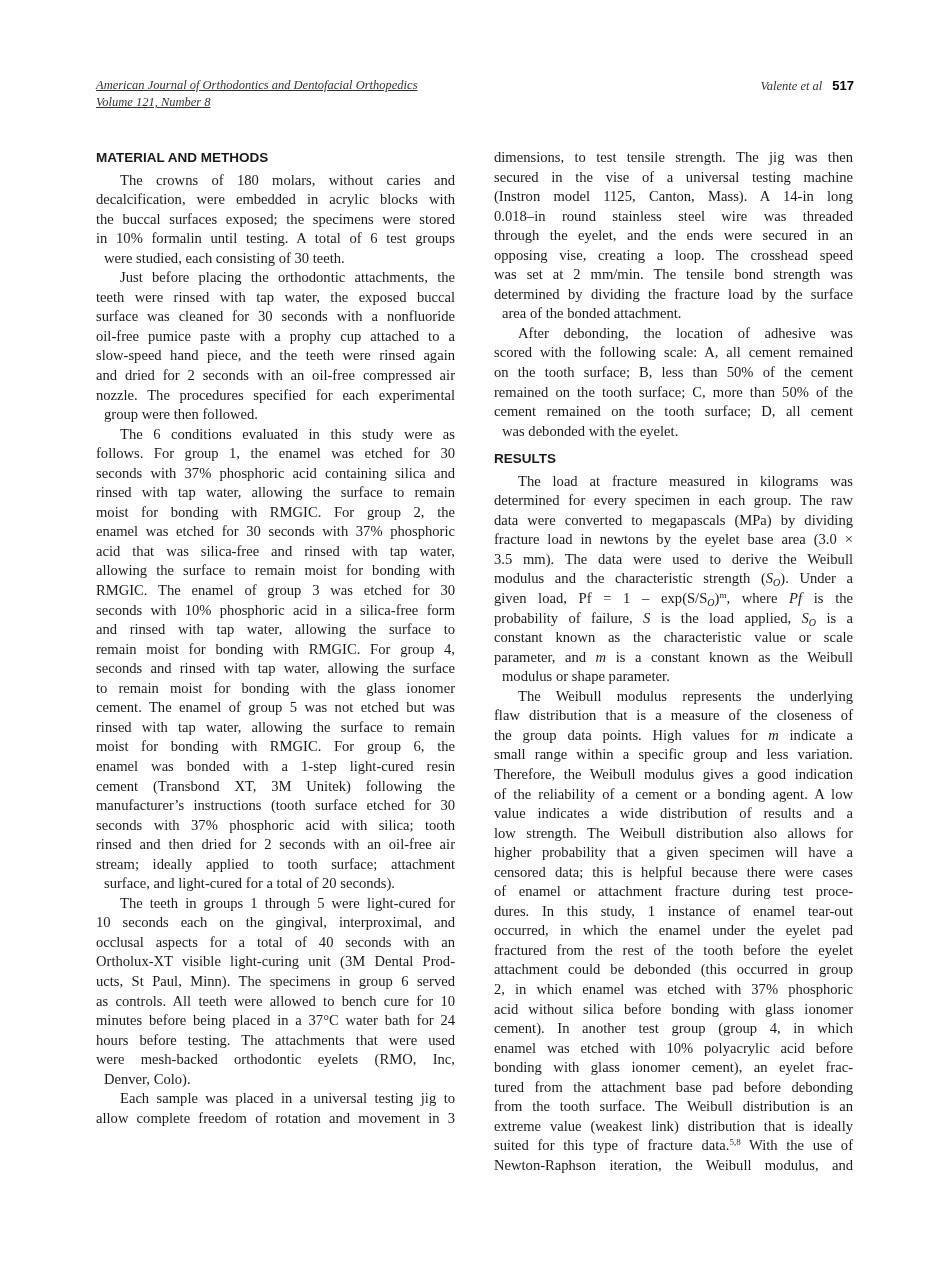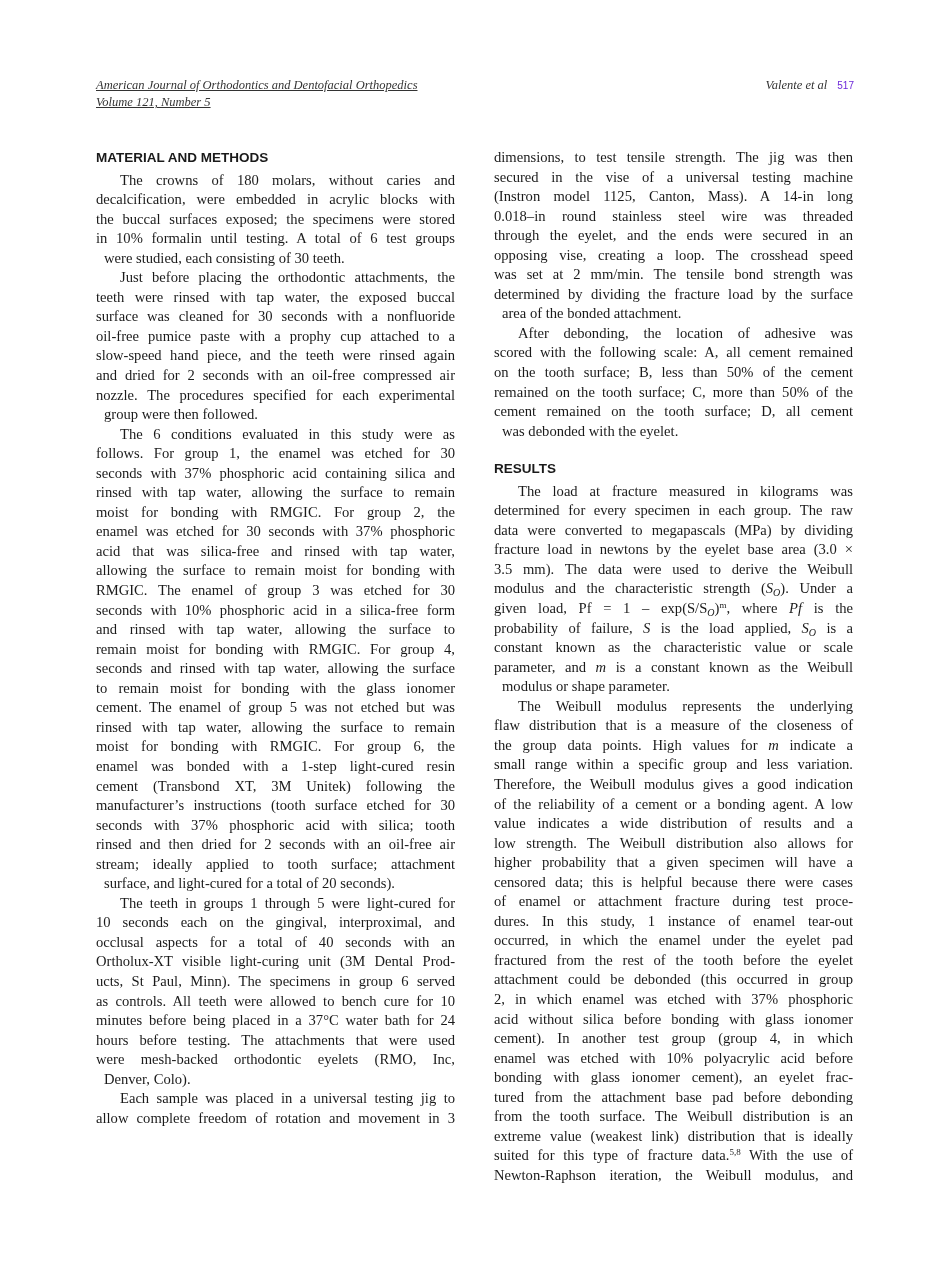--- a/index.html
+++ b/index.html
@@ -1,39 +1,39 @@
 <!DOCTYPE html>
 <html><head>
 <meta charset="utf-8">
 <style>
   html, body { margin: 0; padding: 0; background: #ffffff; }
   body { width: 950px; height: 1274px; position: relative; overflow: hidden; color: #1a1a1a; }
   .header { position: absolute; left: 96px; top: 77px; width: 758px; font-family: "Liberation Serif", serif; font-style: italic; font-size: 12.5px; line-height: 17px; color: #333; }
   .header .left div { white-space: nowrap; text-decoration: underline; }
   .header .right { position: absolute; right: 0; top: 0; white-space: nowrap; }
-  .header .pagenum { font-family: "Liberation Sans", sans-serif; font-style: normal; font-weight: normal; font-size: 10px; margin-left: 10px; color: #6d28d9; }
+  .header .pagenum { font-family: "Liberation Sans", sans-serif; font-style: normal; font-weight: bold; font-size: 13px; margin-left: 10px; color: #000000; }
   .col { position: absolute; top: 148px; width: 359px; font-family: "Liberation Serif", serif; font-size: 14.6px; line-height: 19.55px; }
   .col.left { left: 96px; }
   .col.right { left: 494px; }
   .line { display: block; white-space: nowrap; text-align: justify; text-align-last: justify; height: 19.55px; overflow: visible; }
   .line.last { text-align-last: left; margin-left: 8px; }
   .line.indent { padding-left: 24px; }
   .heading { font-family: "Liberation Sans", sans-serif; font-weight: bold; font-size: 13.5px; height: 19.55px; line-height: 19.55px; margin-bottom: 3px; }
-  .heading.gap-top { margin-top: 18px; }
+  .heading.gap-top { margin-top: 8px; }
   sup { font-size: 9px; line-height: 0; vertical-align: 5px; }
   sub { font-size: 10px; line-height: 0; vertical-align: -3px; }
   i { font-style: italic; }
 </style>
 </head>
 <body>
 
 <div class="header">
   <div class="left">
     <div>American Journal of Orthodontics and Dentofacial Orthopedics</div>
-    <div>Volume 121, Number 5</div>
+    <div>Volume 121, Number 8</div>
   </div>
   <div class="right">
     <span>Valente et al</span><span class="pagenum">517</span>
   </div>
 </div>
 
 <div class="col left">
   <div class="heading">MATERIAL AND METHODS</div>
   <div>
     <span class="line indent">The crowns of 180 molars, without caries and</span>

